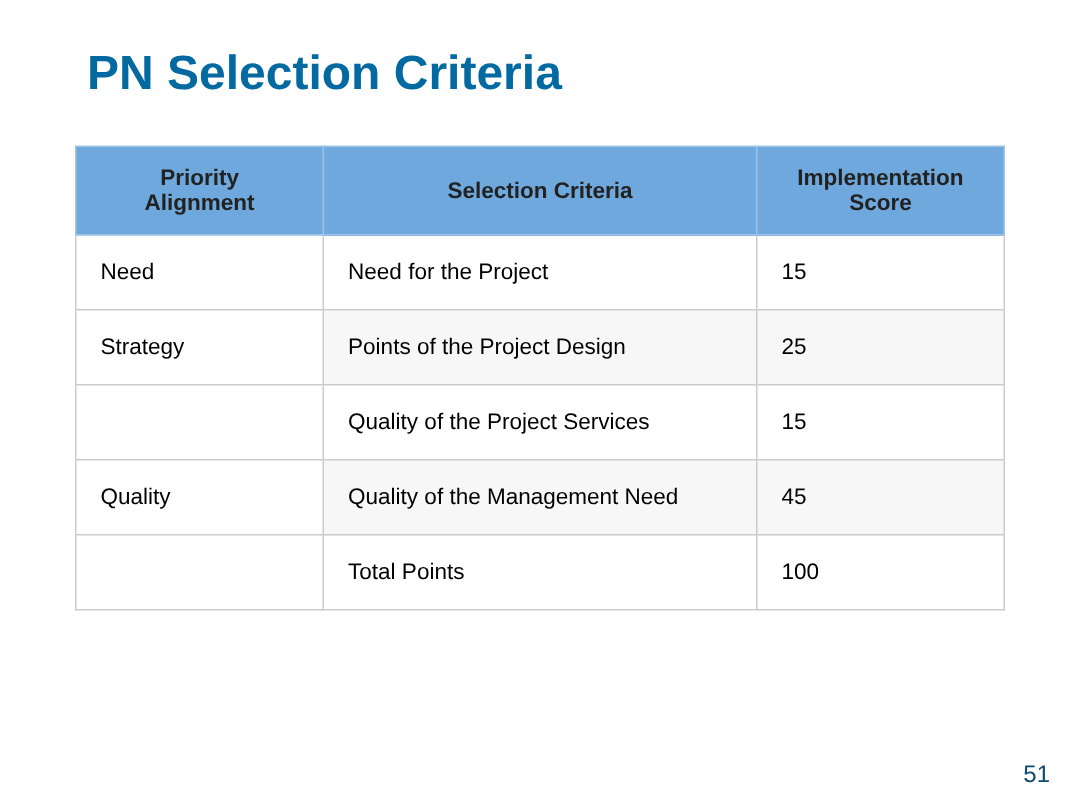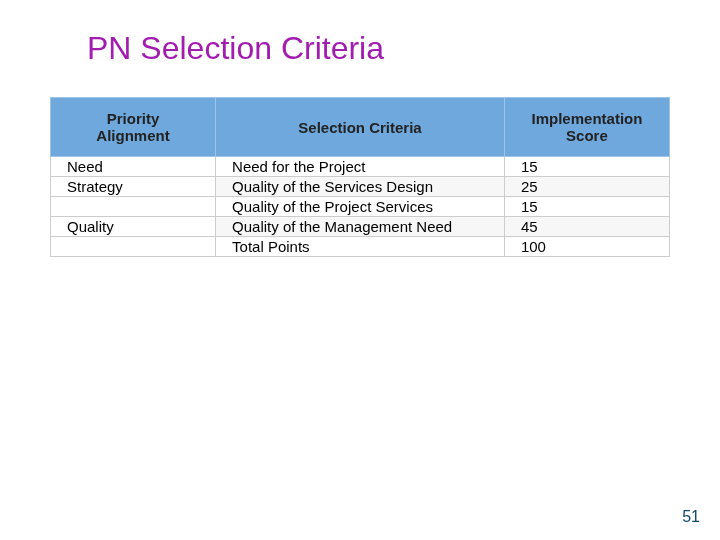--- a/index.html
+++ b/index.html
@@ -17,25 +17,25 @@
       width: 720px;
       height: 540px;
       padding: 30px 50px;
       display: flex;
       flex-direction: column;
       align-items: center;
     }
 
     .slide-title {
       font-size: 32px;
-      font-weight: normal;
-      color: #a21caf;
+      font-weight: bold;
+      color: #0369a1;
       margin-bottom: 30px;
       align-self: flex-start;
-      margin-left: 37px;
+      margin-left: 8px;
     }
 
     .table-wrapper {
       width: 620px;
     }
 
     table {
       width: 100%;
       border-collapse: collapse;
       font-size: 15px;
@@ -71,21 +71,21 @@
 
     tbody tr {
       border: 1px solid #ccc;
     }
 
     tbody tr:nth-child(even) {
       background-color: #f7f7f7;
     }
 
     tbody td {
-      padding: 1px 16px;
+      padding: 16px 16px;
       border: 1px solid #ccc;
       vertical-align: middle;
     }
 
     tbody td.priority-cell {
       font-weight: normal;
       background-color: #fff;
       width: 160px;
     }
 
@@ -122,21 +122,21 @@
         </tr>
       </thead>
       <tbody id="table-body">
       <tr>
             <td class="priority-cell">Need</td>
             <td class="criteria-cell">Need for the Project</td>
             <td class="score-cell">15</td>
           </tr>
           <tr>
             <td class="priority-cell">Strategy</td>
-            <td class="criteria-cell">Quality of the Services Design</td>
+            <td class="criteria-cell">Points of the Project Design</td>
             <td class="score-cell">25</td>
           </tr>
           <tr>
             <td class="priority-cell"></td>
             <td class="criteria-cell">Quality of the Project Services</td>
             <td class="score-cell">15</td>
           </tr>
           <tr>
             <td class="priority-cell">Quality</td>
             <td class="criteria-cell">Quality of the Management Need</td>

